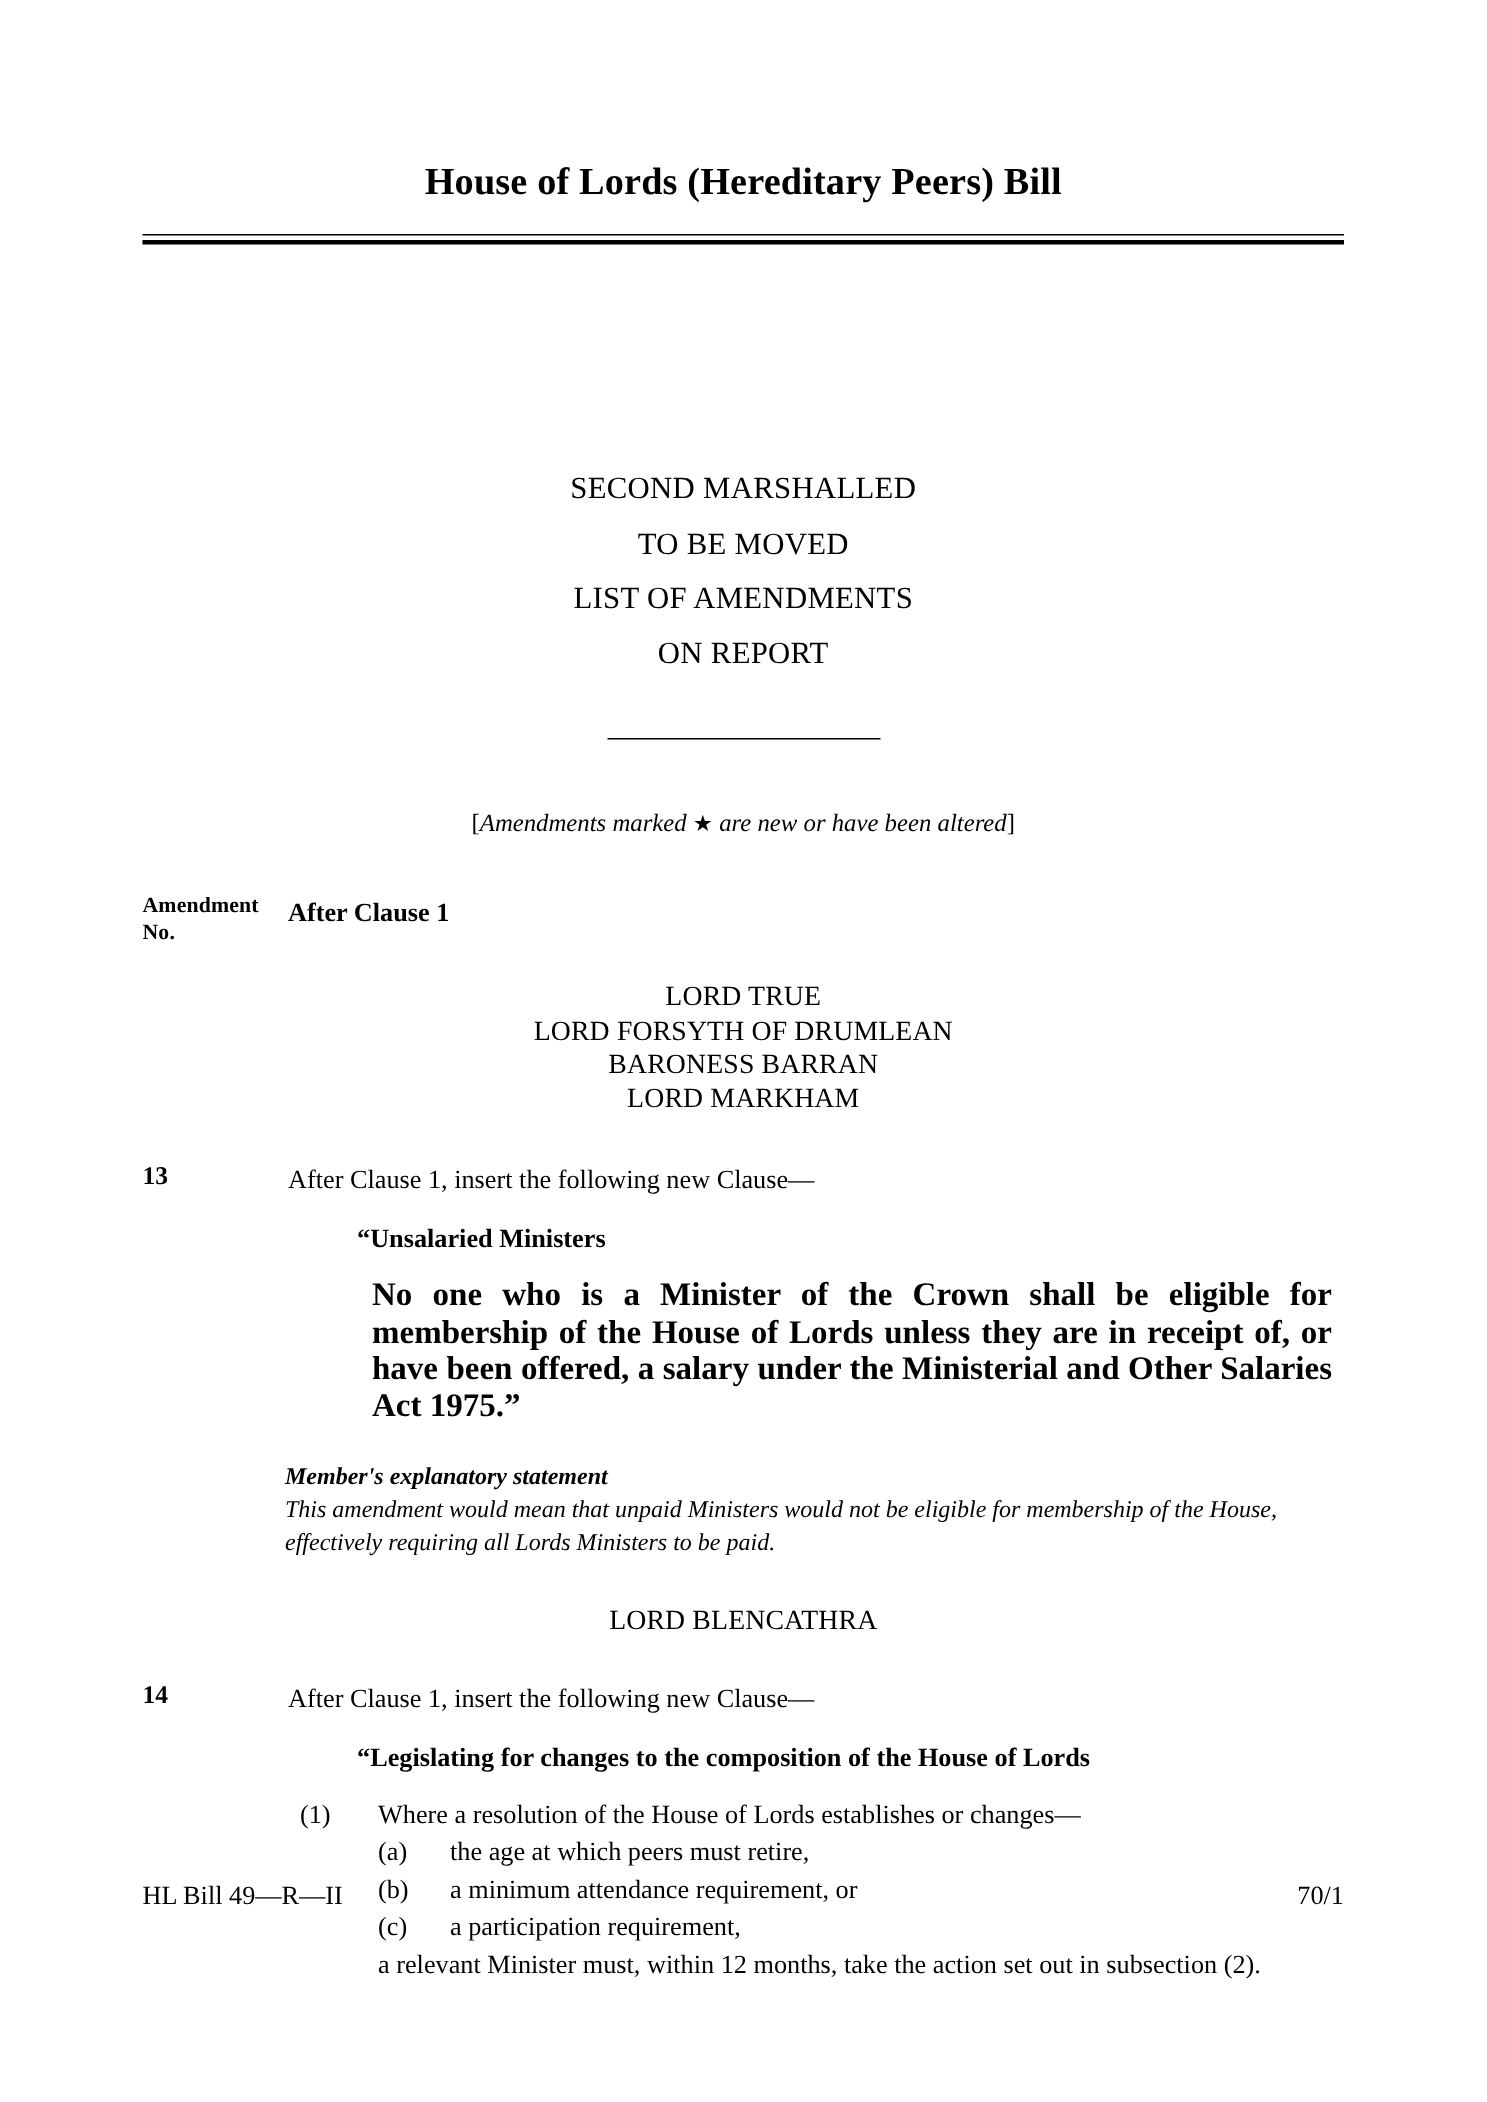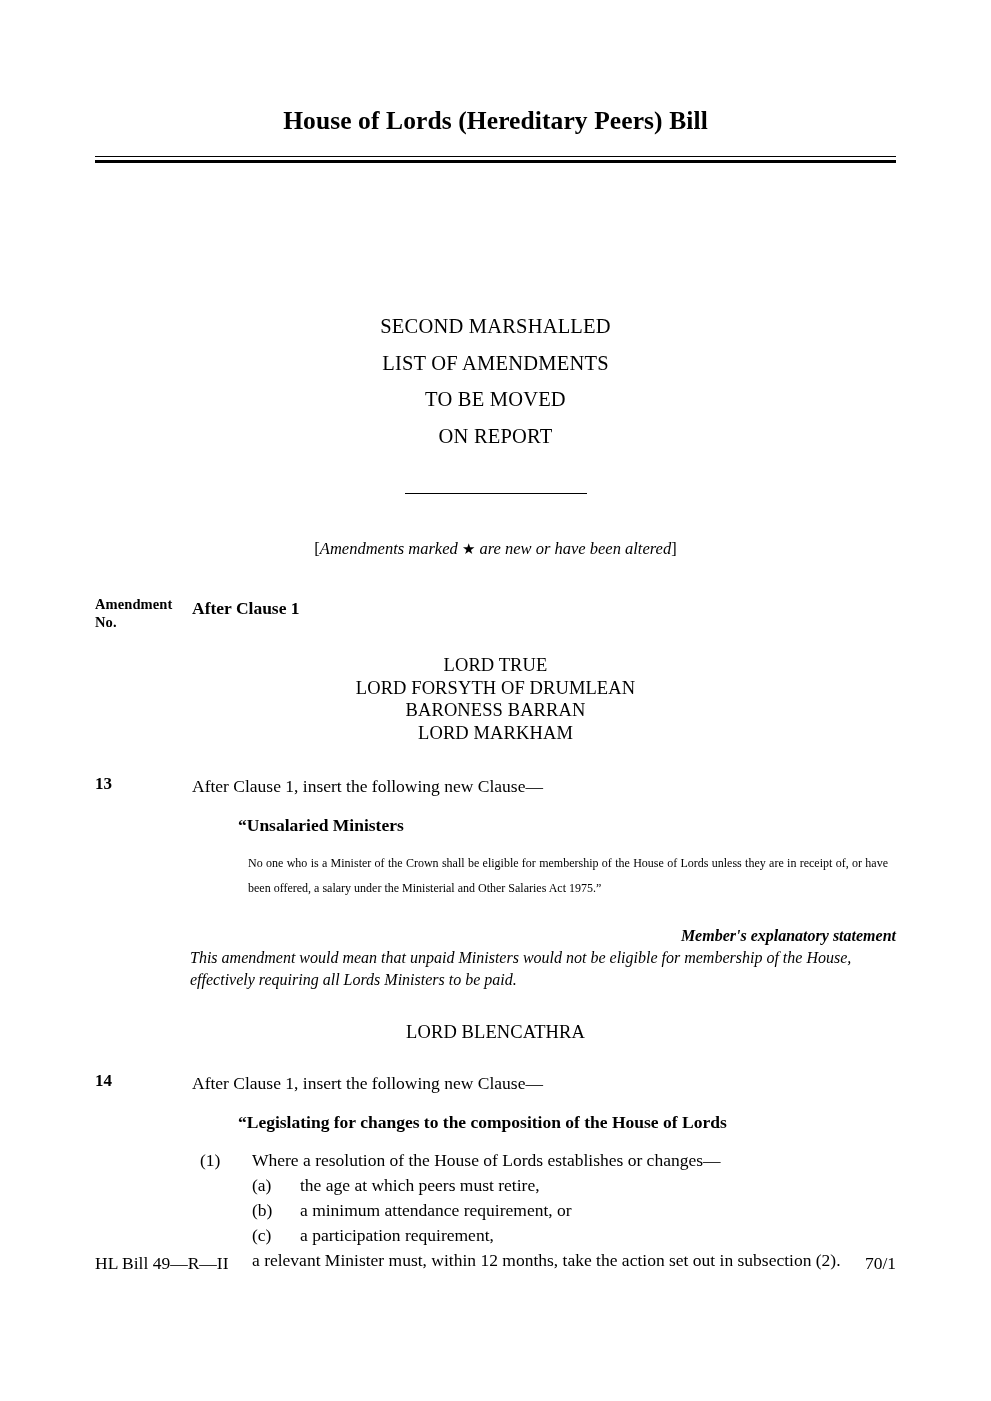--- a/index.html
+++ b/index.html
@@ -152,31 +152,31 @@
   }
   .clause-title {
     margin-left: 143px;
     font-size: 17.5px;
     font-weight: bold;
     line-height: 24px;
   }
   .clause-body {
     margin-left: 153px;
     margin-right: 8px;
-    font-size: 12px;
+    font-size: 22px;
     line-height: 24.5px;
     text-align: justify;
+    font-weight: bold;
   }
   .expl-head {
     margin-left: 95px;
     font-size: 16px;
     font-style: italic;
     font-weight: bold;
     line-height: 22px;
-    text-align: right;
   }
   .expl-body {
     margin-left: 95px;
     margin-right: 8px;
     font-size: 16px;
     font-style: italic;
     line-height: 22px;
     text-align: left;
   }
 
@@ -241,22 +241,22 @@
   <h1 class="doc-title">House of Lords (Hereditary Peers) Bill</h1>
 
   <div class="rule-double">
     <div class="rule-thin"></div>
     <div class="rule-gap"></div>
     <div class="rule-thick"></div>
   </div>
 
   <div class="headblock">
     <div>SECOND MARSHALLED</div>
+    <div>TO BE MOVED</div>
     <div>LIST OF AMENDMENTS</div>
-    <div>TO BE MOVED</div>
     <div>ON REPORT</div>
   </div>
 
   <div class="short-rule-wrap">
     <span class="short-rule"></span>
   </div>
 
   <div class="starred-note"><span class="br">[</span><span class="it">Amendments marked </span><span class="star">★</span><span class="it"> are new or have been altered</span><span class="br">]</span></div>
 
   <div class="colhead">

